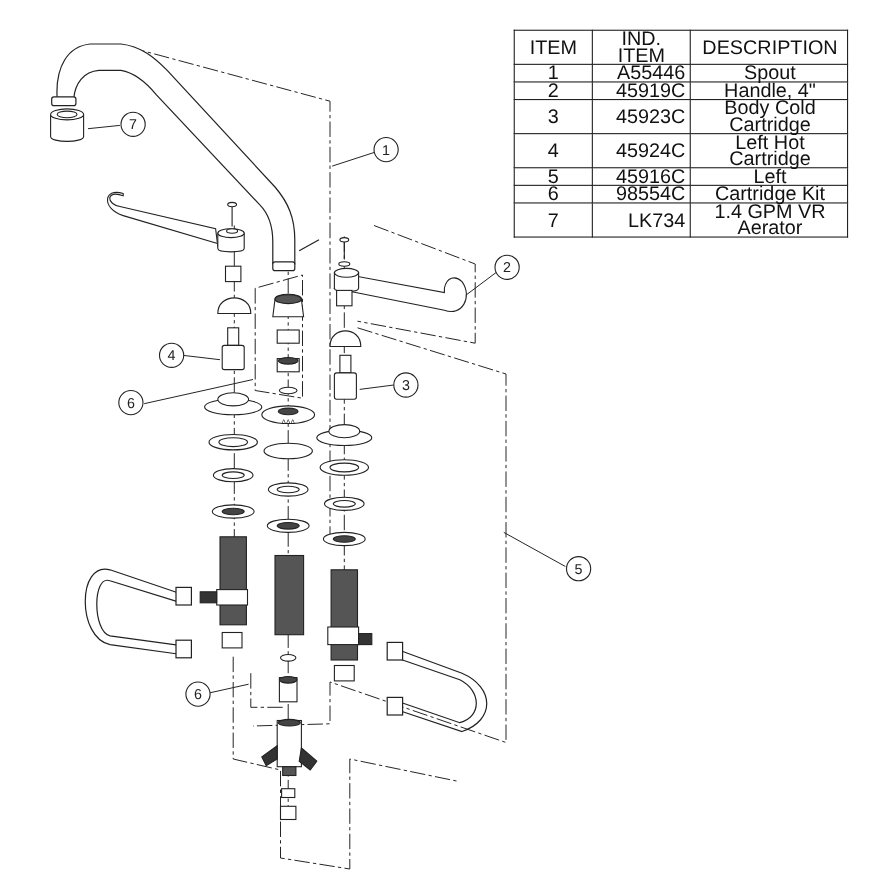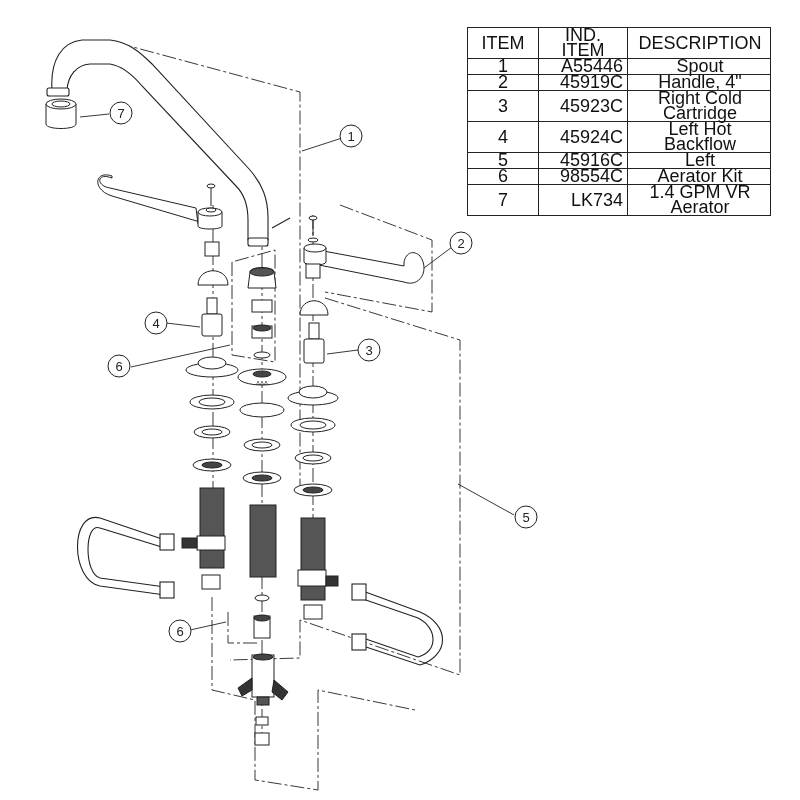--- a/index.html
+++ b/index.html
@@ -208,36 +208,36 @@
       <td class="c-desc">Spout</td>
     </tr>
     <tr>
       <td class="c-item">2</td>
       <td class="c-part">45919C</td>
       <td class="c-desc">Handle, 4"</td>
     </tr>
     <tr>
       <td class="c-item">3</td>
       <td class="c-part">45923C</td>
-      <td class="c-desc">Right Cold Cartridge</td>
+      <td class="c-desc">Body Cold Cartridge</td>
     </tr>
     <tr>
       <td class="c-item">4</td>
       <td class="c-part">45924C</td>
-      <td class="c-desc">Left Hot Backflow</td>
+      <td class="c-desc">Left Hot Cartridge</td>
     </tr>
     <tr>
       <td class="c-item">5</td>
       <td class="c-part">45916C</td>
       <td class="c-desc">Left</td>
     </tr>
     <tr>
       <td class="c-item">6</td>
       <td class="c-part">98554C</td>
-      <td class="c-desc">Aerator Kit</td>
+      <td class="c-desc">Cartridge Kit</td>
     </tr>
     <tr>
       <td class="c-item">7</td>
       <td class="c-part">LK734</td>
       <td class="c-desc">1.4 GPM VR Aerator</td>
     </tr>
   </tbody>
 </table>
 
 </body></html>

